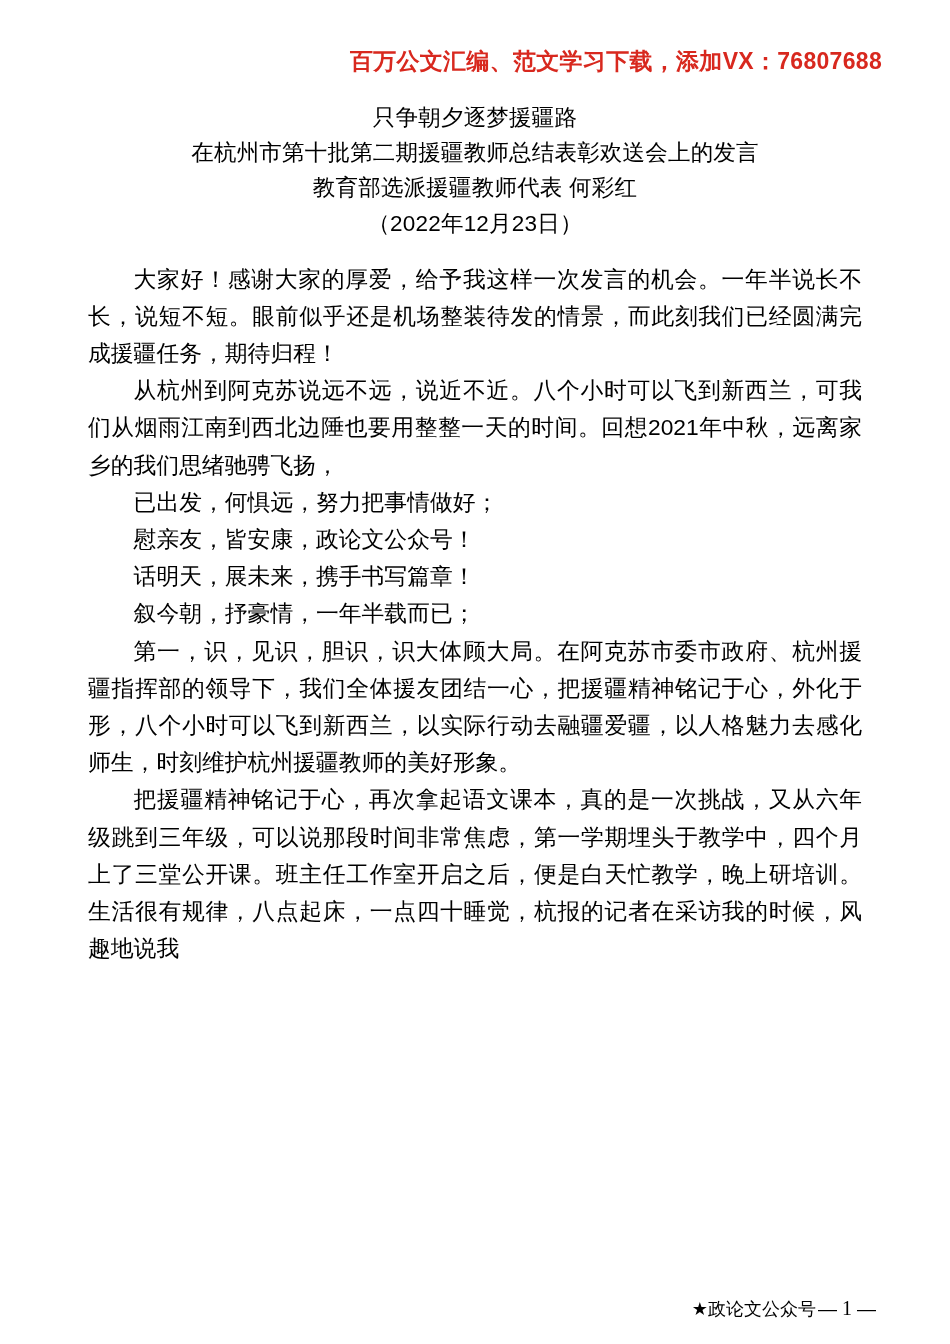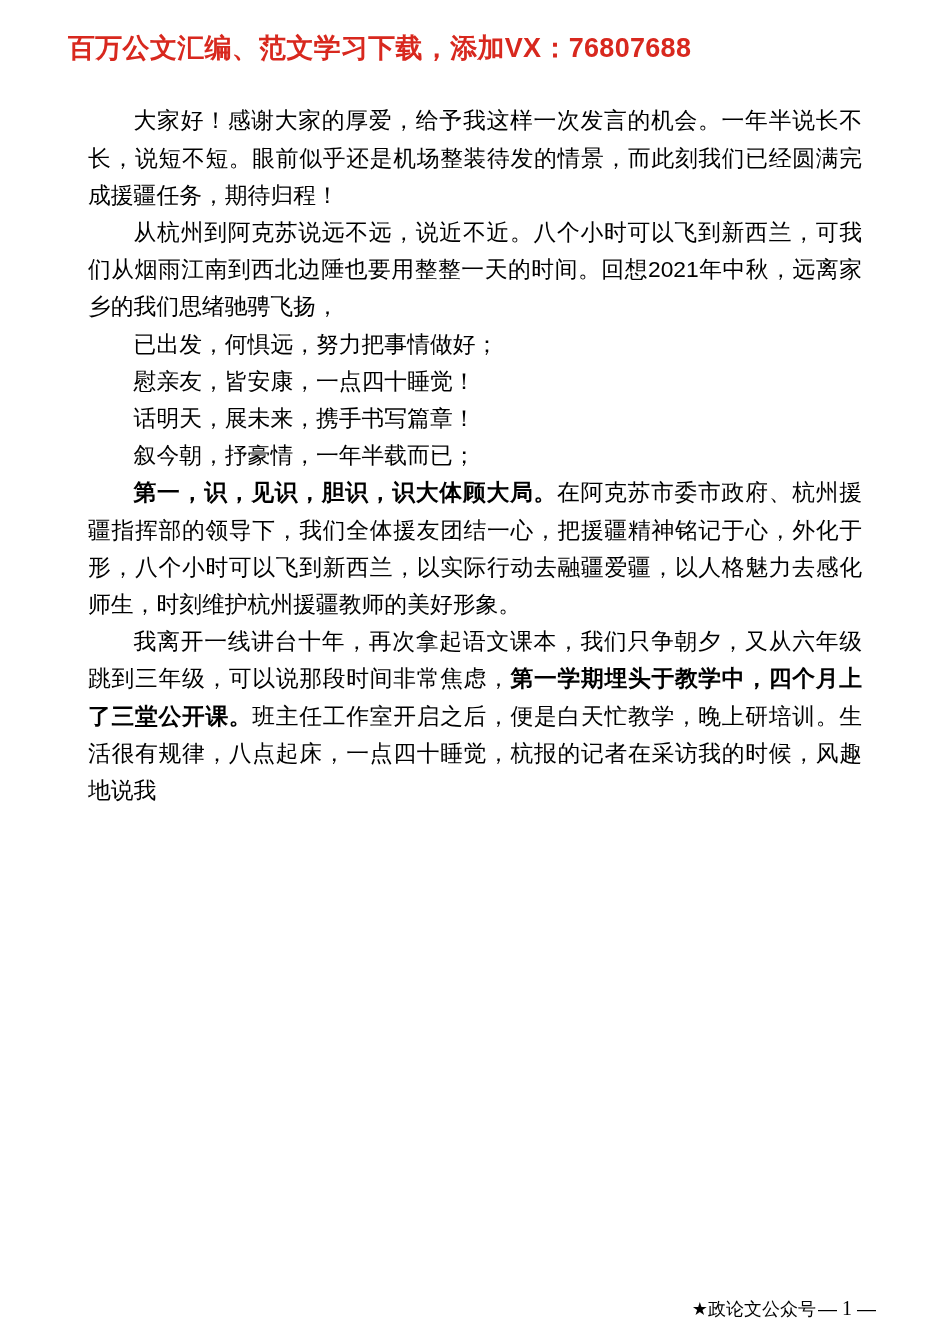--- a/index.html
+++ b/index.html
@@ -19,26 +19,26 @@
   .page {
     width: 950px;
     height: 1344px;
     position: relative;
     box-sizing: border-box;
     padding: 0 68px;
   }
 
   
   .promo-banner {
-    text-align: left;
+    text-align: right;
     color: #d8281e;
-    font-size: 27px;
+    font-size: 23px;
     font-weight: 700;
     letter-spacing: 0.3px;
-    padding-top: 32px;
+    padding-top: 48px;
     line-height: 1.2;
     white-space: nowrap;
   }
 
   
   .title-block {
     margin-top: 24px;
     text-align: center;
   }
   .title-line {
@@ -47,41 +47,41 @@
     font-weight: 400;
     letter-spacing: 0.2px;
     white-space: nowrap;
   }
   .title-line.date {
     margin-top: 1px;
   }
 
   
   .body-block {
-    margin-top: 38px;
+    margin-top: 20px;
     padding: 0 20px;
   }
   p.para {
     margin: 0;
     font-size: 22.8px;
     line-height: 37.2px;
     text-align: justify;
     text-justify: inter-ideograph;
     text-indent: 2em;
     letter-spacing: 0.0px;
   }
   p.verse {
     margin: 0;
     font-size: 22.8px;
     line-height: 37.2px;
     text-indent: 2em;
     white-space: nowrap;
   }
   b, .b {
-    font-weight: 700;
+    font-weight: 400;
   }
 
   
   .footer {
     position: absolute;
     left: 0;
     right: 0;
     bottom: 22px;
     padding-right: 72px;
     text-align: right;
@@ -103,37 +103,43 @@
     padding: 0 2px;
   }
 </style>
 </head>
 <body>
 
 <div class="page">
 
   <div class="promo-banner">百万公文汇编、范文学习下载，添加VX：76807688</div>
 
+  <div class="title-block">
+    <div class="title-line">只争朝夕逐梦援疆路</div>
+    <div class="title-line">在杭州市第十批第二期援疆教师总结表彰欢送会上的发言</div>
+    <div class="title-line">教育部选派援疆教师代表  何彩红</div>
+    <div class="title-line date">（2022年12月23日）</div>
+  </div>
 
   <div class="body-block">
 
     <p class="para">大家好！感谢大家的厚爱，给予我这样一次发言的机会。一年半说长不长，说短不短。眼前似乎还是机场整装待发的情景，而此刻我们已经圆满完成援疆任务，期待归程！</p>
 
     <p class="para">从杭州到阿克苏说远不远，说近不近。八个小时可以飞到新西兰，可我们从烟雨江南到西北边陲也要用整整一天的时间。回想2021年中秋，远离家乡的我们思绪驰骋飞扬，</p>
 
     <p class="verse">已出发，何惧远，努力把事情做好；</p>
-    <p class="verse">慰亲友，皆安康，一点四十睡觉！</p>
+    <p class="verse">慰亲友，皆安康，政论文公众号！</p>
     <p class="verse">话明天，展未来，携手书写篇章！</p>
     <p class="verse">叙今朝，抒豪情，一年半载而已；</p>
 
 
     <p class="para"><b>第一，识，见识，胆识，识大体顾大局。</b><span>在阿克苏市委市政府、杭州援疆指挥部的领导下，我们全体援友团结一心，把援疆精神铭记于心，外化于形，八个小时可以飞到新西兰，以实际行动去融疆爱疆，以人格魅力去感化师生，时刻维护杭州援疆教师的美好形象。</span></p>
 
 
-    <p class="para"><span>我离开一线讲台十年，再次拿起语文课本，我们只争朝夕，又从六年级跳到三年级，可以说那段时间非常焦虑，</span><b>第一学期埋头于教学中，四个月上了三堂公开课。</b><span>班主任工作室开启之后，便是白天忙教学，晚上研培训。生活很有规律，八点起床，一点四十睡觉，杭报的记者在采访我的时候，风趣地说我</span></p>
+    <p class="para"><span>把援疆精神铭记于心，再次拿起语文课本，真的是一次挑战，又从六年级跳到三年级，可以说那段时间非常焦虑，</span><b>第一学期埋头于教学中，四个月上了三堂公开课。</b><span>班主任工作室开启之后，便是白天忙教学，晚上研培训。生活很有规律，八点起床，一点四十睡觉，杭报的记者在采访我的时候，风趣地说我</span></p>
 
   </div>
 
   <div class="footer">
     <span class="mark">★政论文公众号</span><span class="dash">—</span><span class="pagenum">1</span><span class="dash">—</span>
   </div>
 
 </div>
 
 </body></html>

